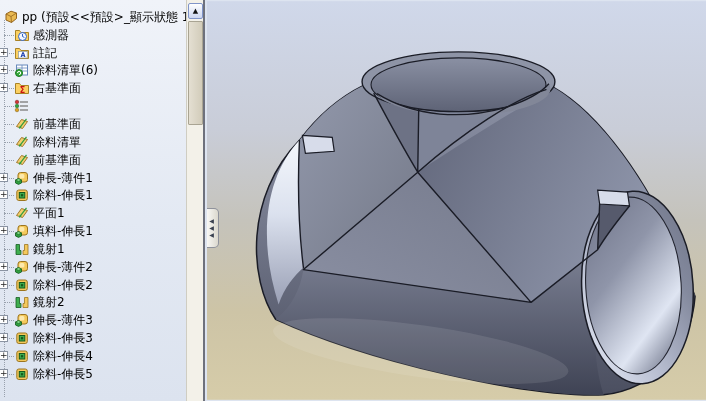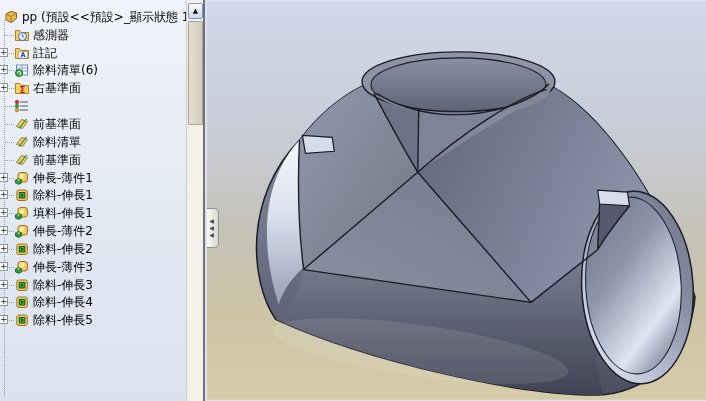--- a/index.html
+++ b/index.html
@@ -148,49 +148,74 @@
           <div class="ebox">+</div>
           <span class="ic"><svg width="16" height="16" viewBox="0 0 16 16">
               <rect x="2.8" y="3" width="10.5" height="10.5" rx="2" fill="#f4c95c" stroke="#9c751f"></rect>
               <rect x="5.3" y="5.5" width="5.5" height="5.5" fill="#3fae4f" stroke="#14591d"></rect>
               <rect x="6.9" y="7.1" width="2.3" height="2.3" fill="#14591d"></rect>
             </svg></span>
           <span class="lb">除料-伸長1</span>
         </div>
         <div class="row">
           <span class="stub"></span>
+          <span class="ic"><svg width="16" height="16" viewBox="0 0 16 16">
+              <polygon points="2.5,10.5 7.5,3.5 13.5,5.5 8.5,12.5" fill="#f2cf6e" stroke="#a1782a"></polygon>
+              <path d="M12.5 2.8 L5.2 12.4" stroke="#2f9e3f" stroke-width="1.2"></path>
+              <path d="M5.2 12.4 l0.6 -2.6 l2 1.3 z" fill="#2f9e3f"></path>
+            </svg></span>
+          <span class="lb">平面1</span>
+        </div>
+        <div class="row">
+          <span class="stub"></span>
           <div class="ebox">+</div>
           <span class="ic"><svg width="16" height="16" viewBox="0 0 16 16">
               <rect x="4" y="2.5" width="9.5" height="9.5" rx="2.5" fill="#f4c95c" stroke="#9c751f"></rect>
               <rect x="5.4" y="3.9" width="5" height="4.6" rx="1.5" fill="#fce9ad"></rect>
               <polygon points="1.5,10 4.5,8.6 7.5,10 7.5,13 4.5,14.4 1.5,13" fill="#2f9e3f" stroke="#14591d" stroke-width="0.8"></polygon>
               <polygon points="1.5,10 4.5,8.6 7.5,10 4.5,11.4" fill="#8adf8e" stroke="#14591d" stroke-width="0.6"></polygon>
             </svg></span>
           <span class="lb">填料-伸長1</span>
         </div>
         <div class="row">
           <span class="stub"></span>
+          <span class="ic"><svg width="16" height="16" viewBox="0 0 16 16">
+              <path d="M2 3.5 h3.5 v6 h1.5 v4 h-5 z" fill="#3fae4f" stroke="#175e22" stroke-width="0.8"></path>
+              <path d="M14 3.5 h-3.5 v6 h-1.5 v4 h5 z" fill="#f4c95c" stroke="#9c751f" stroke-width="0.8"></path>
+            </svg></span>
+          <span class="lb">鏡射1</span>
+        </div>
+        <div class="row">
+          <span class="stub"></span>
           <div class="ebox">+</div>
           <span class="ic"><svg width="16" height="16" viewBox="0 0 16 16">
               <rect x="4" y="2.5" width="9.5" height="9.5" rx="2.5" fill="#f4c95c" stroke="#9c751f"></rect>
               <rect x="5.4" y="3.9" width="5" height="4.6" rx="1.5" fill="#fce9ad"></rect>
               <polygon points="1.5,10 4.5,8.6 7.5,10 7.5,13 4.5,14.4 1.5,13" fill="#2f9e3f" stroke="#14591d" stroke-width="0.8"></polygon>
               <polygon points="1.5,10 4.5,8.6 7.5,10 4.5,11.4" fill="#8adf8e" stroke="#14591d" stroke-width="0.6"></polygon>
             </svg></span>
           <span class="lb">伸長-薄件2</span>
         </div>
         <div class="row">
           <span class="stub"></span>
           <div class="ebox">+</div>
           <span class="ic"><svg width="16" height="16" viewBox="0 0 16 16">
               <rect x="2.8" y="3" width="10.5" height="10.5" rx="2" fill="#f4c95c" stroke="#9c751f"></rect>
               <rect x="5.3" y="5.5" width="5.5" height="5.5" fill="#3fae4f" stroke="#14591d"></rect>
               <rect x="6.9" y="7.1" width="2.3" height="2.3" fill="#14591d"></rect>
             </svg></span>
           <span class="lb">除料-伸長2</span>
+        </div>
+        <div class="row">
+          <span class="stub"></span>
+          <span class="ic"><svg width="16" height="16" viewBox="0 0 16 16">
+              <path d="M2 3.5 h3.5 v6 h1.5 v4 h-5 z" fill="#3fae4f" stroke="#175e22" stroke-width="0.8"></path>
+              <path d="M14 3.5 h-3.5 v6 h-1.5 v4 h5 z" fill="#f4c95c" stroke="#9c751f" stroke-width="0.8"></path>
+            </svg></span>
+          <span class="lb">鏡射2</span>
         </div>
         <div class="row">
           <span class="stub"></span>
           <div class="ebox">+</div>
           <span class="ic"><svg width="16" height="16" viewBox="0 0 16 16">
               <rect x="4" y="2.5" width="9.5" height="9.5" rx="2.5" fill="#f4c95c" stroke="#9c751f"></rect>
               <rect x="5.4" y="3.9" width="5" height="4.6" rx="1.5" fill="#fce9ad"></rect>
               <polygon points="1.5,10 4.5,8.6 7.5,10 7.5,13 4.5,14.4 1.5,13" fill="#2f9e3f" stroke="#14591d" stroke-width="0.8"></polygon>
               <polygon points="1.5,10 4.5,8.6 7.5,10 4.5,11.4" fill="#8adf8e" stroke="#14591d" stroke-width="0.6"></polygon>
             </svg></span>

